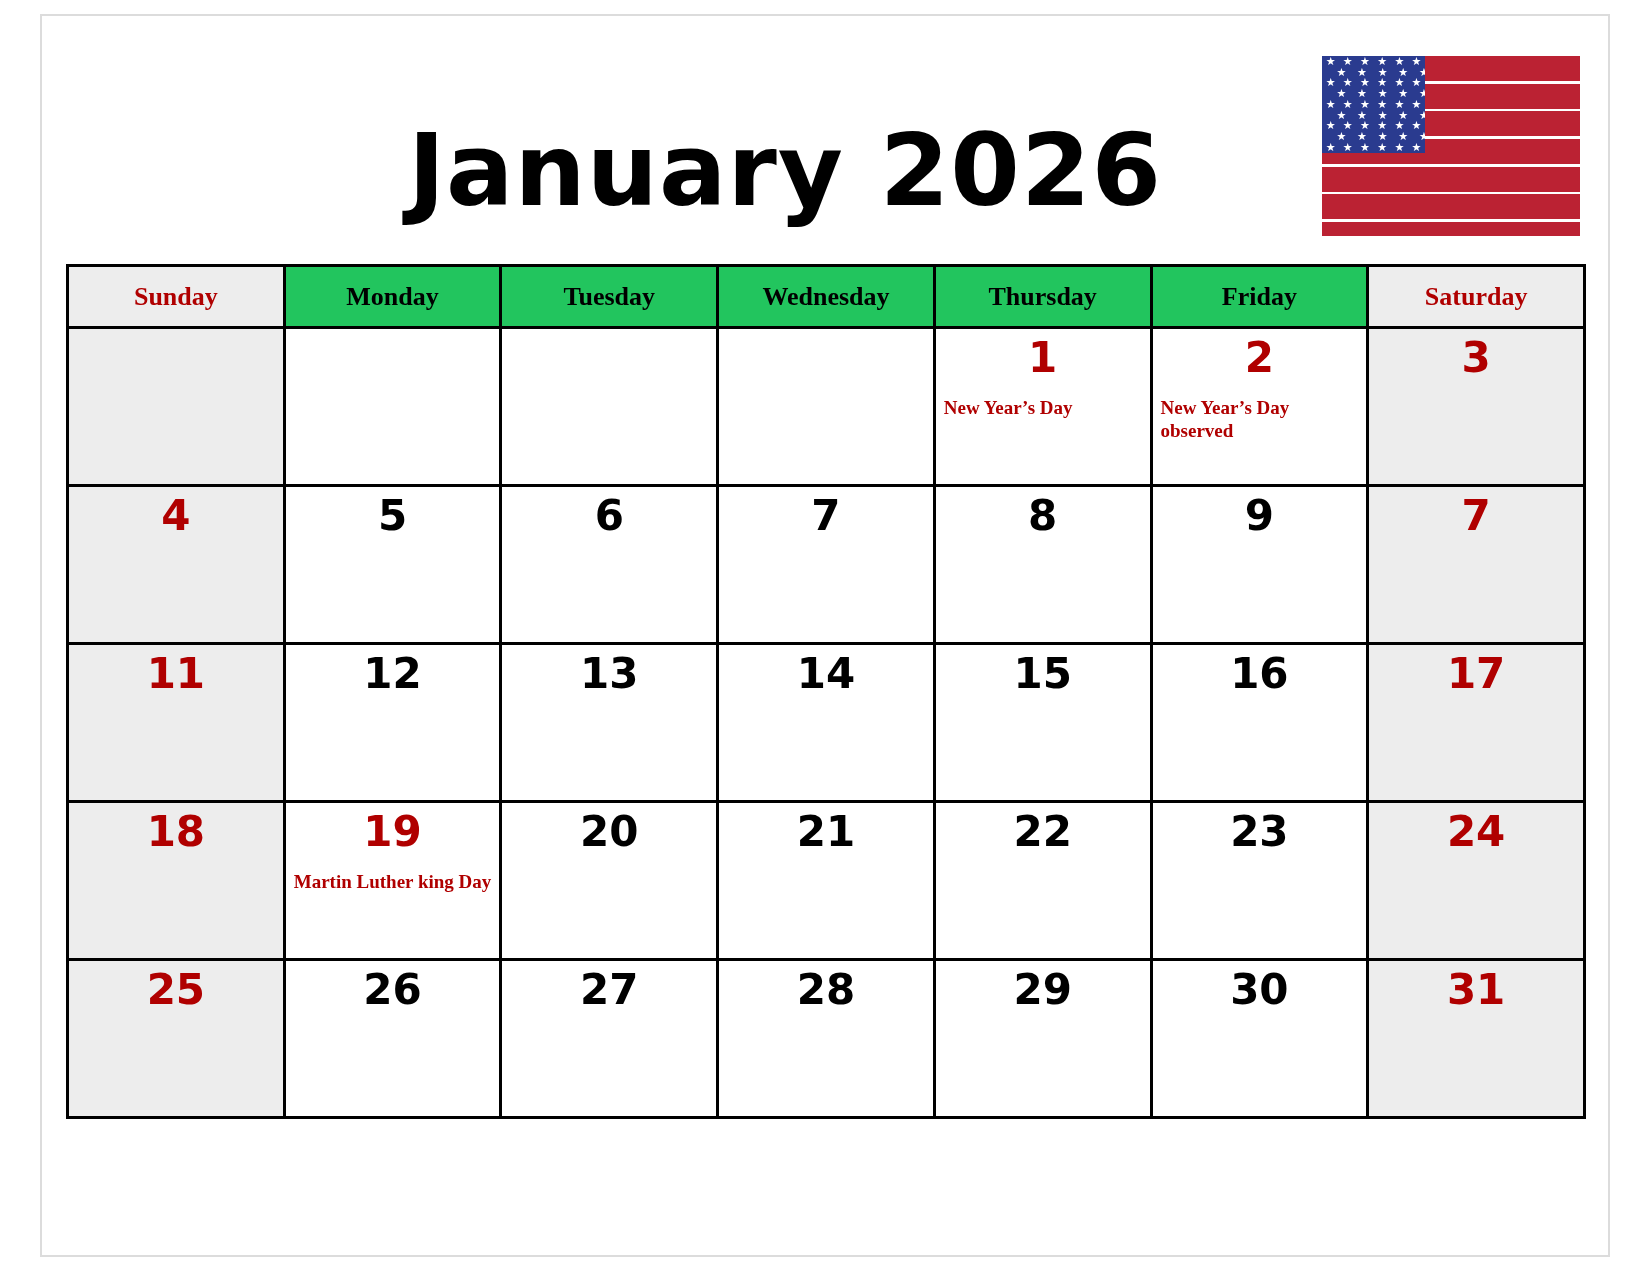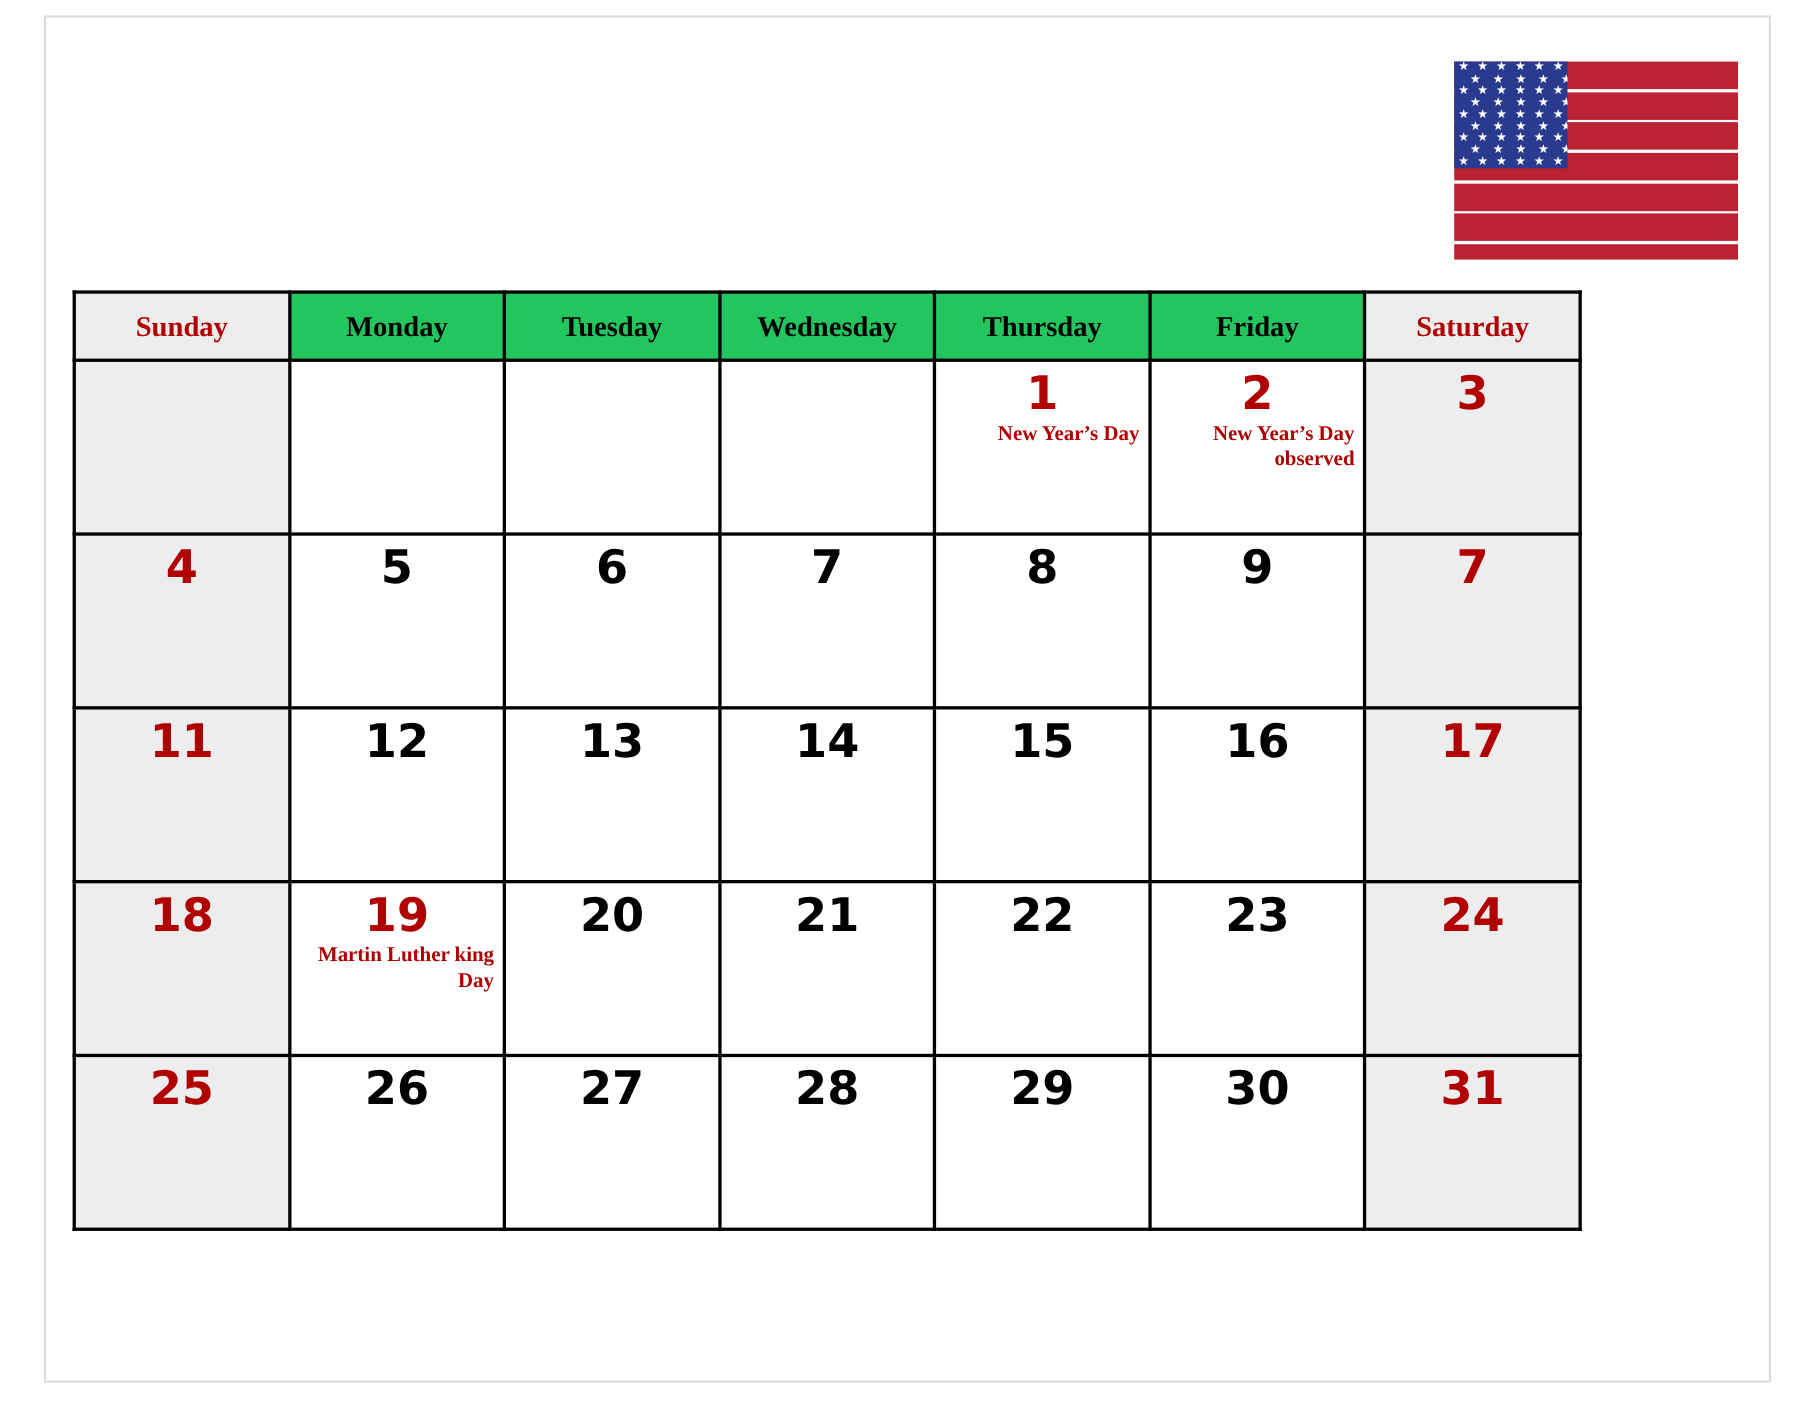--- a/index.html
+++ b/index.html
@@ -48,21 +48,21 @@
     font-size: 100px;
     letter-spacing: 1px;
     color: #000;
     padding-right: 80px;
     box-sizing: border-box;
   }
   table.cal {
     position: absolute;
     left: 24px;
     top: 248px;
-    width: 1372px;
+    width: 1520px;
     border-collapse: collapse;
     table-layout: fixed;
   }
   table.cal th, table.cal td {
     border: 3px solid #000000;
     box-sizing: border-box;
   }
   table.cal th {
     height: 62px;
     font-family: "Liberation Serif", serif;
@@ -92,27 +92,27 @@
     font-weight: bold;
     font-size: 42px;
     line-height: 50px;
     color: #000000;
   }
   td.weekend .daynum, .daynum.red {
     color: #b00000;
   }
   .evt {
     display: block;
-    text-align: right;
+    text-align: left;
     font-family: "Liberation Serif", serif;
     font-weight: bold;
     font-size: 19px;
     line-height: 23px;
     color: #b00000;
-    margin-top: 0;
+    margin-top: 13px;
     padding: 0 6px;
   }
   .footer {
     position: absolute;
     left: 0;
     right: 0;
     bottom: 18px;
     text-align: center;
   }
   .footer a {
@@ -238,20 +238,21 @@
             <span class="star">★</span>
             <span class="star">★</span>
             <span class="star">★</span>
             <span class="star">★</span>
             <span class="star">★</span>
             <span class="star">★</span>
           </div>
       </div>
     </div>
 
+    <div class="title">January 2026</div>
 
     <table class="cal">
       <thead>
         <tr>
           <th class="weekend">Sunday</th>
           <th>Monday</th>
           <th>Tuesday</th>
           <th>Wednesday</th>
           <th>Thursday</th>
           <th>Friday</th>

